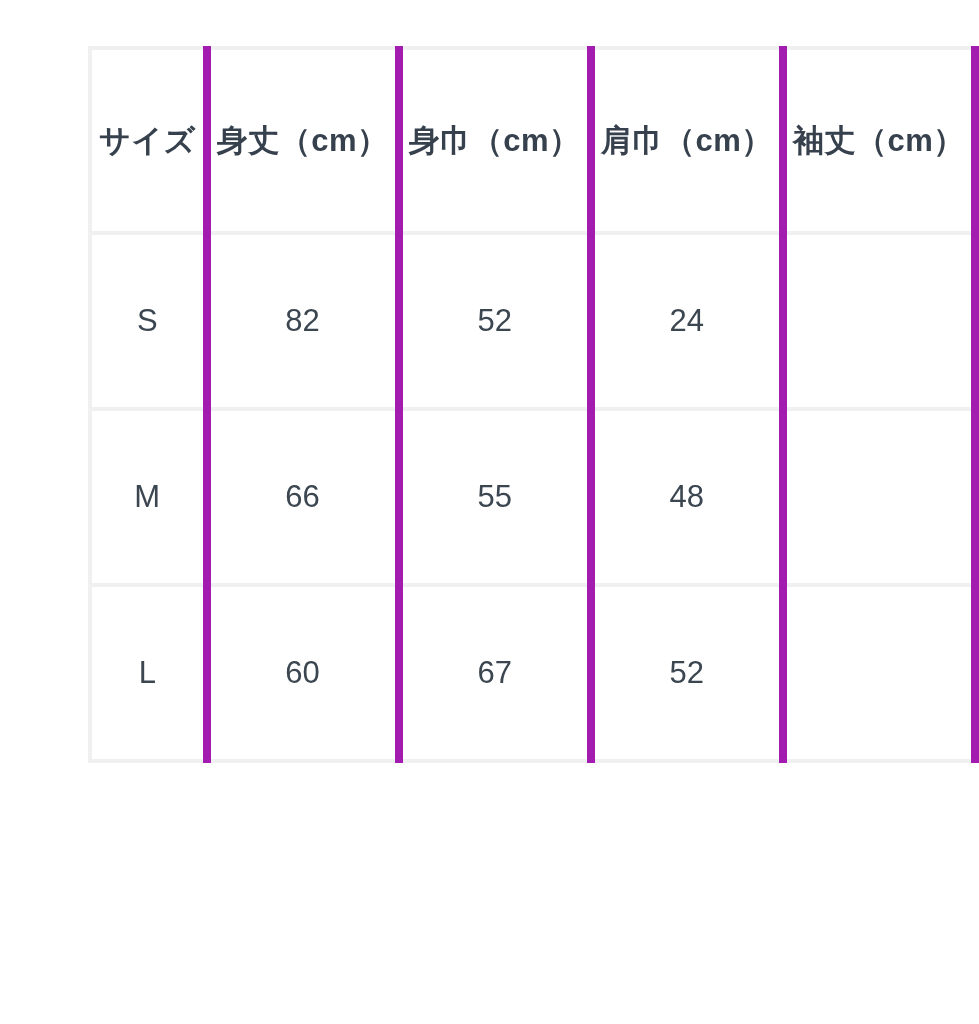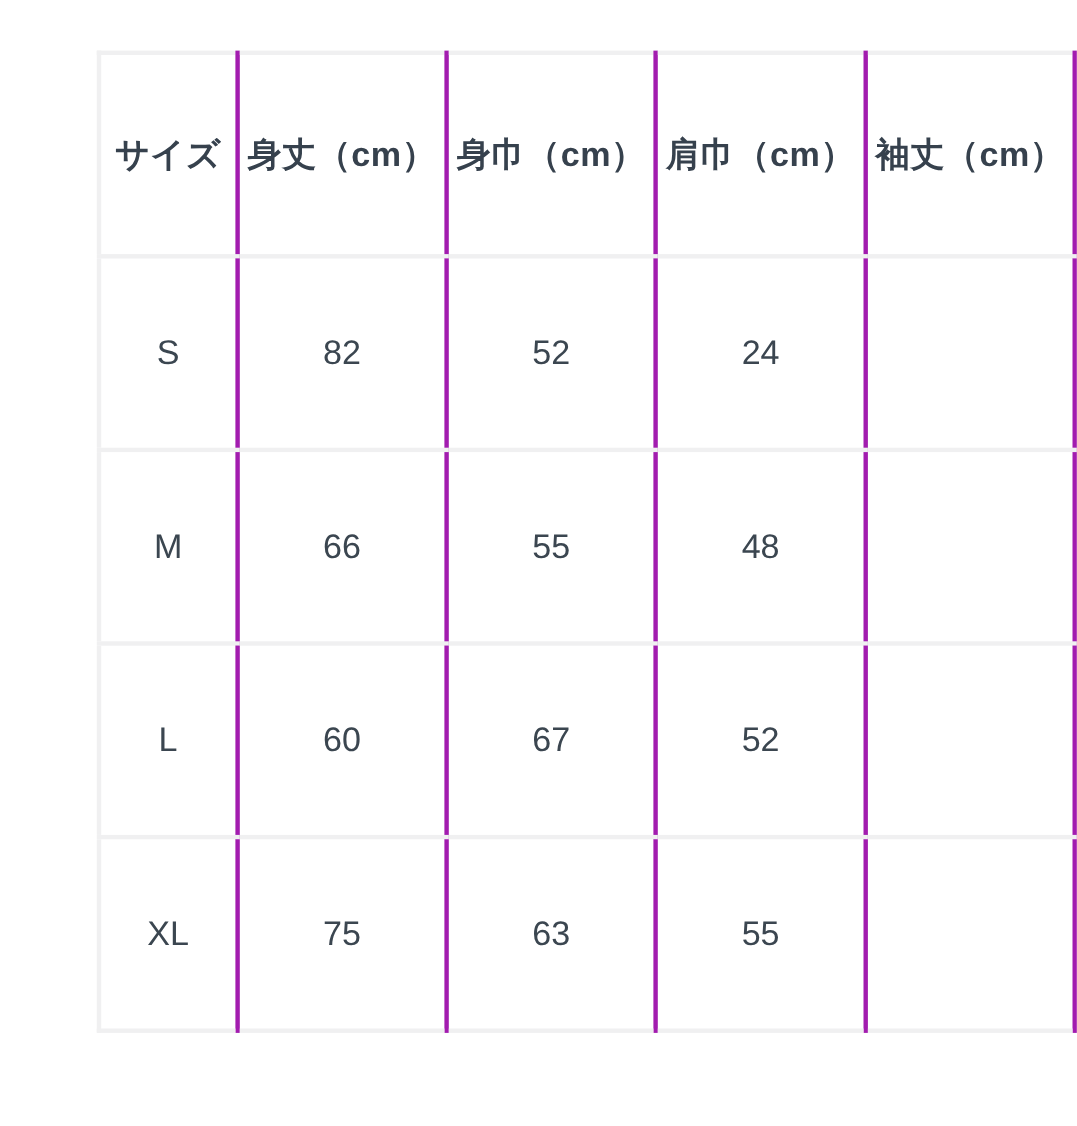--- a/index.html
+++ b/index.html
@@ -50,21 +50,21 @@
   .size-table col.c {
     width: 206px;
   }
 
   .size-table th,
   .size-table td {
     width: 206px;
     box-sizing: border-box;
     text-align: center;
     vertical-align: middle;
-    border-right: 4px solid #a21caf;
+    border-right: 8px solid #a21caf;
     border-bottom: 4px solid #f0f0f1;
     padding: 0 6px;
     white-space: nowrap;
   }
 
   .size-table thead th {
     height: 185px;
     font-size: 31px;
     font-weight: 700;
     letter-spacing: 0.5px;
@@ -119,23 +119,16 @@
           <td>48</td>
           <td></td>
         </tr>
         <tr>
           <td>L</td>
           <td>60</td>
           <td>67</td>
           <td>52</td>
           <td></td>
         </tr>
-        <tr>
-          <td>XL</td>
-          <td>75</td>
-          <td>63</td>
-          <td>55</td>
-          <td></td>
-        </tr>
       </tbody>
     </table>
   </div>
 </div>
 
 </body></html>

